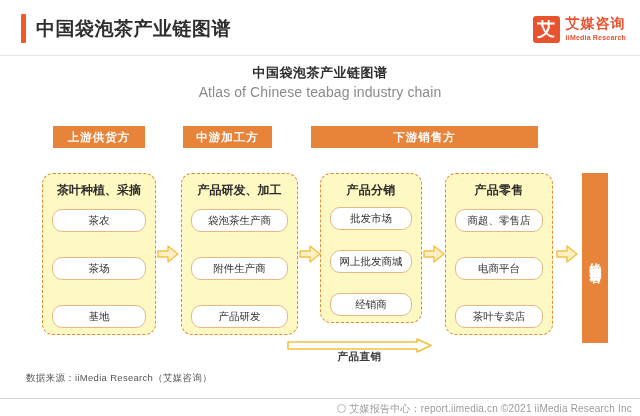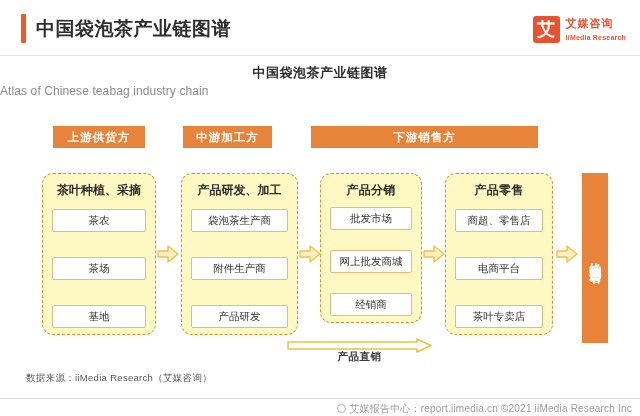--- a/index.html
+++ b/index.html
@@ -24,31 +24,31 @@
   }
   .hdr-rule { position:absolute; left:0; top:55px; width:640px; height:1px; background:#e4e4e4; }
 
   
   .logo { position:absolute; right:14px; top:14px; height:30px; display:flex; align-items:center; }
   .logo-mark {
     width:27px; height:27px; background:#E8522F; border-radius:3px;
     color:#fff; font-size:18px; font-weight:700; line-height:27px; text-align:center;
   }
   .logo-txt { margin-left:6px; }
-  .logo-cn { font-size:11px; font-weight:700; color:#E8522F; letter-spacing:1px; line-height:17px; }
+  .logo-cn { font-size:14px; font-weight:700; color:#E8522F; letter-spacing:1px; line-height:17px; }
   .logo-en { font-size:7px; font-weight:700; color:#E8522F; letter-spacing:0.2px; line-height:10px; margin-top:1px; }
 
   
   .chart-title {
     position:absolute; left:0; top:64px; width:640px; text-align:center;
     font-size:13px; font-weight:700; color:#2d2d2d; letter-spacing:0.5px;
   }
   .chart-sub {
-    position:absolute; left:0; top:84px; width:640px; 
-    font-size:12px; color:#8a8a8a; letter-spacing:0.1px;
+    position:absolute; left:0; top:84px; width:640px; text-align:center;
+    font-size:14px; color:#8a8a8a; letter-spacing:0.1px;
   }
 
   
   .stage-hdr {
     position:absolute; height:22px; background:#E8833A;
     display:flex; align-items:center; justify-content:center;
     color:#ffffff; font-size:11.5px; font-weight:700; letter-spacing:1px;
   }
   .sh-up   { left:53px;  top:126px; width:92px;text-align:right;  }
   .sh-mid  { left:183px; top:126px; width:89px;  }
@@ -67,21 +67,21 @@
 
   .group-title {
     position:absolute; left:0; top:8px; width:100%;
     text-align:center; font-size:12px; font-weight:700; color:#2b2b2b;
     letter-spacing:0.3px;
   }
   .g1 .group-title, .g2 .group-title { letter-spacing:0px; }
 
   .cell {
     position:absolute; left:9px; right:9px; height:23px;
-    border:1.1px solid #E7B784; border-radius:2px;
+    border:1.1px solid #E7B784; border-radius:10px;
     display:flex; align-items:center; justify-content:center;
     font-size:10.5px; color:#333; background:#fff; white-space:nowrap;
   }
   .cell.r1 { top:35px; }
   .cell.r2 { top:83px; }
   .cell.r3 { top:131px; }
   .g3 .cell.r1 { top:33px; }
   .g3 .cell.r2 { top:76px; }
   .g3 .cell.r3 { top:119px; }
 

